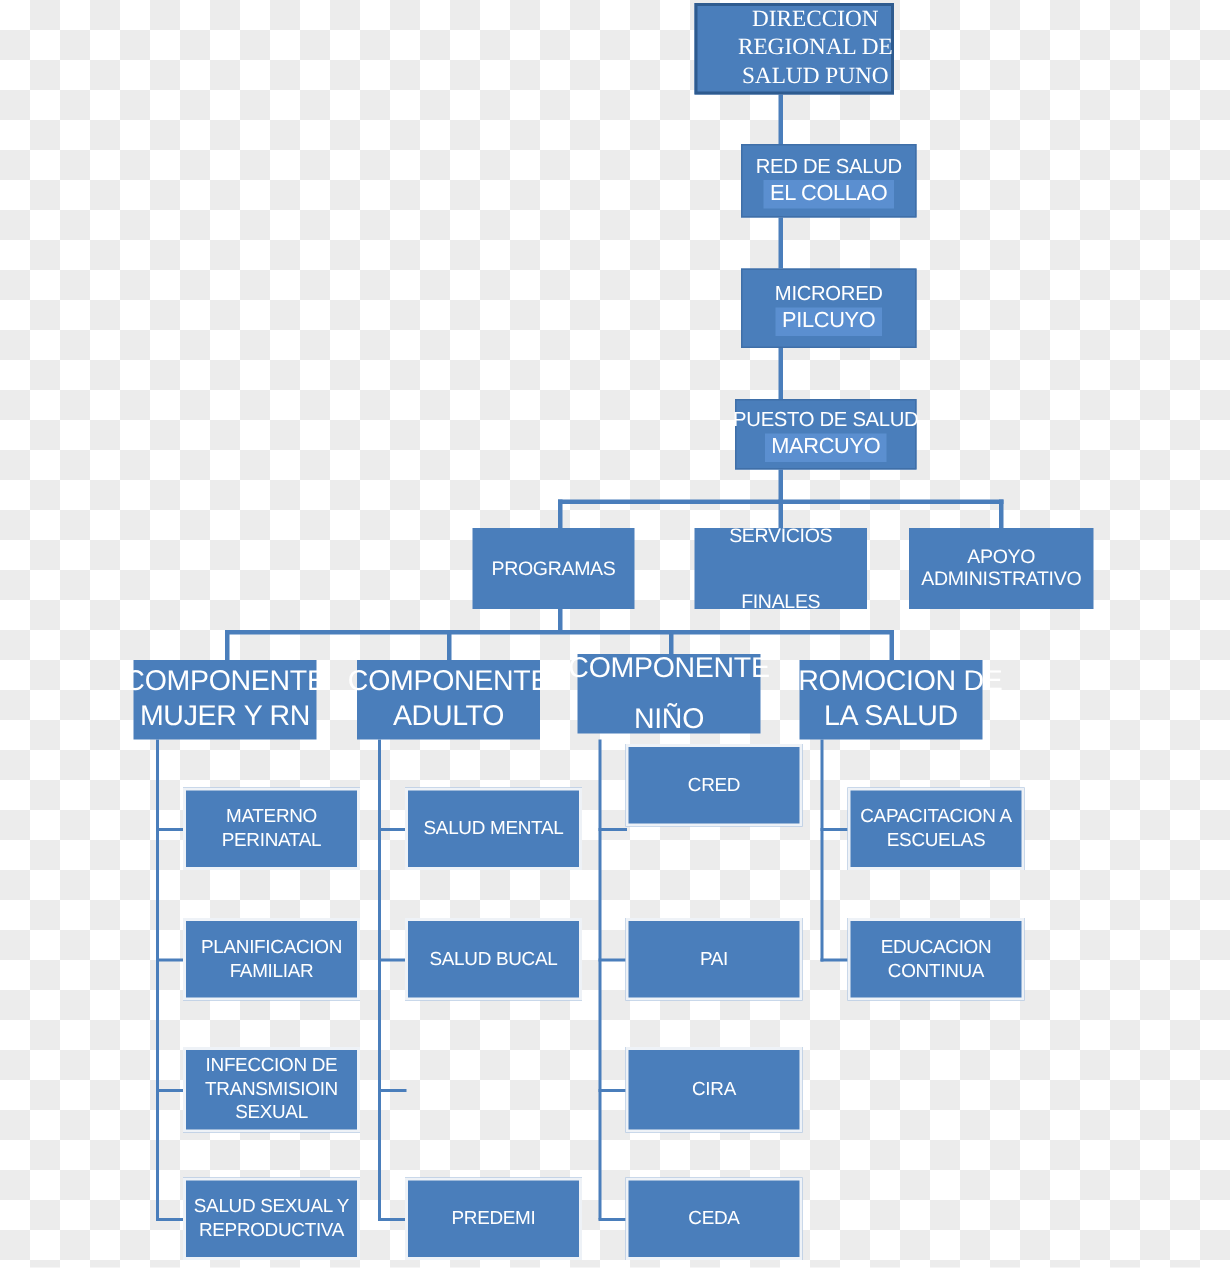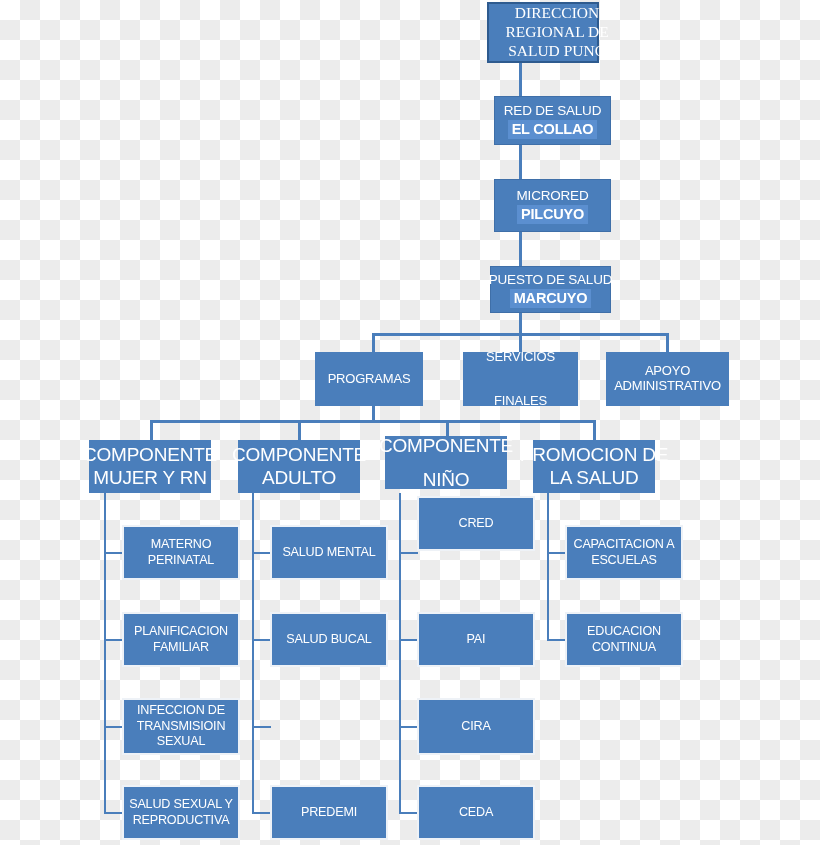--- a/index.html
+++ b/index.html
@@ -54,21 +54,21 @@
   }
 
   
   .box.spine {
     border: 1px solid #3f6fa8;
     font-size: 13.5px;
     line-height: 1.35;
     margin-left: 31px;
   }
   .box.spine .ln2 {
-    font-weight: bold;
+    font-weight: normal;
     font-size: 14.5px;
     background: #5b8fd0;
     padding: 0 4px;
   }
 
   
   .box.mid { font-size: 13px; }
   .box.mid.loose { line-height: 1.85; gap: 20px; }
 
   
@@ -130,21 +130,21 @@
   <div class="conn thin v" style="left:399px; top:493px; height:320px;"></div>
   <div class="conn thin h" style="left:399px; top:552px; width:19px;"></div>
   <div class="conn thin h" style="left:399px; top:639px; width:19px;"></div>
   <div class="conn thin h" style="left:399px; top:726px; width:19px;"></div>
   <div class="conn thin h" style="left:399px; top:812px; width:19px;"></div>
 
   <div class="conn thin v" style="left:547px; top:493px; height:148px;"></div>
   <div class="conn thin h" style="left:547px; top:552px; width:19px;"></div>
   <div class="conn thin h" style="left:547px; top:639px; width:19px;"></div>
 
-  <div class="box root" style="left:487px; top:2px; width:112px; height:61px;padding-left:28px;">
+  <div class="box root" style="left:463px; top:2px; width:133px; height:61px;padding-left:28px;">
     <span class="ln">DIRECCION</span>
     <span class="ln">REGIONAL DE</span>
     <span class="ln">SALUD PUNO</span>
   </div>
 
   <div class="box spine" style="left:463px; top:96px; width:117px; height:49px;">
     <span class="ln">RED DE SALUD</span>
     <span class="ln ln2">EL COLLAO</span>
   </div>
 

